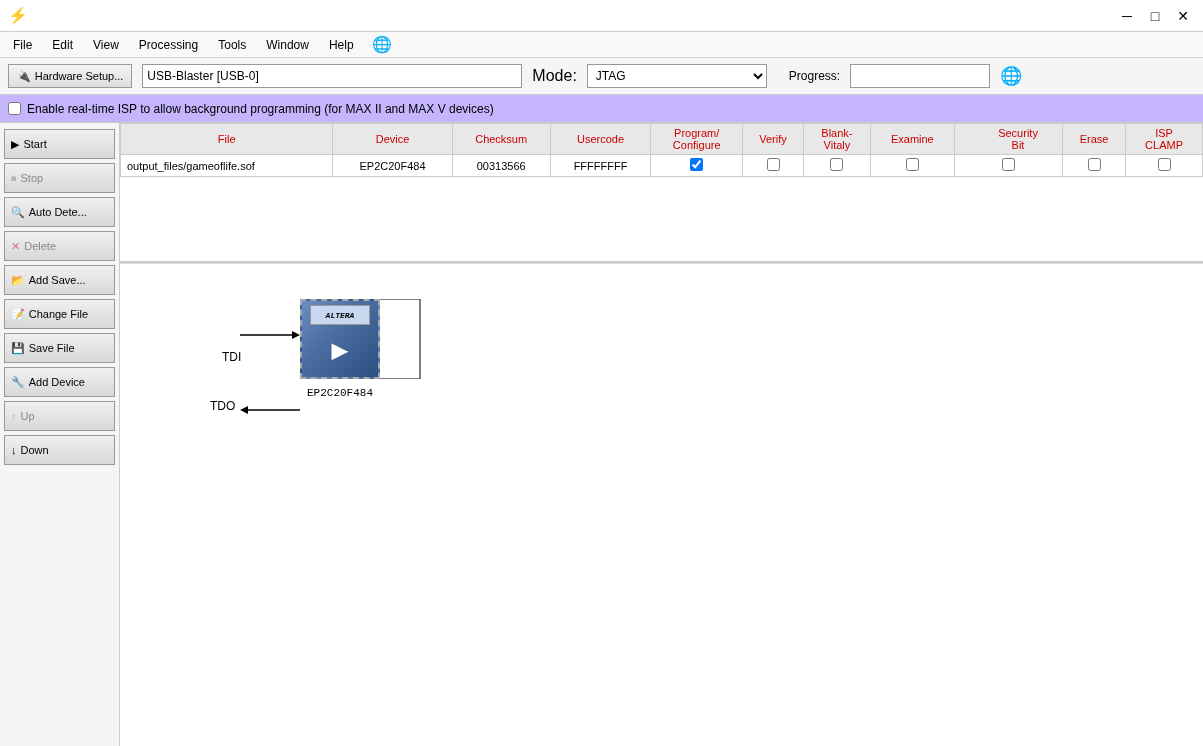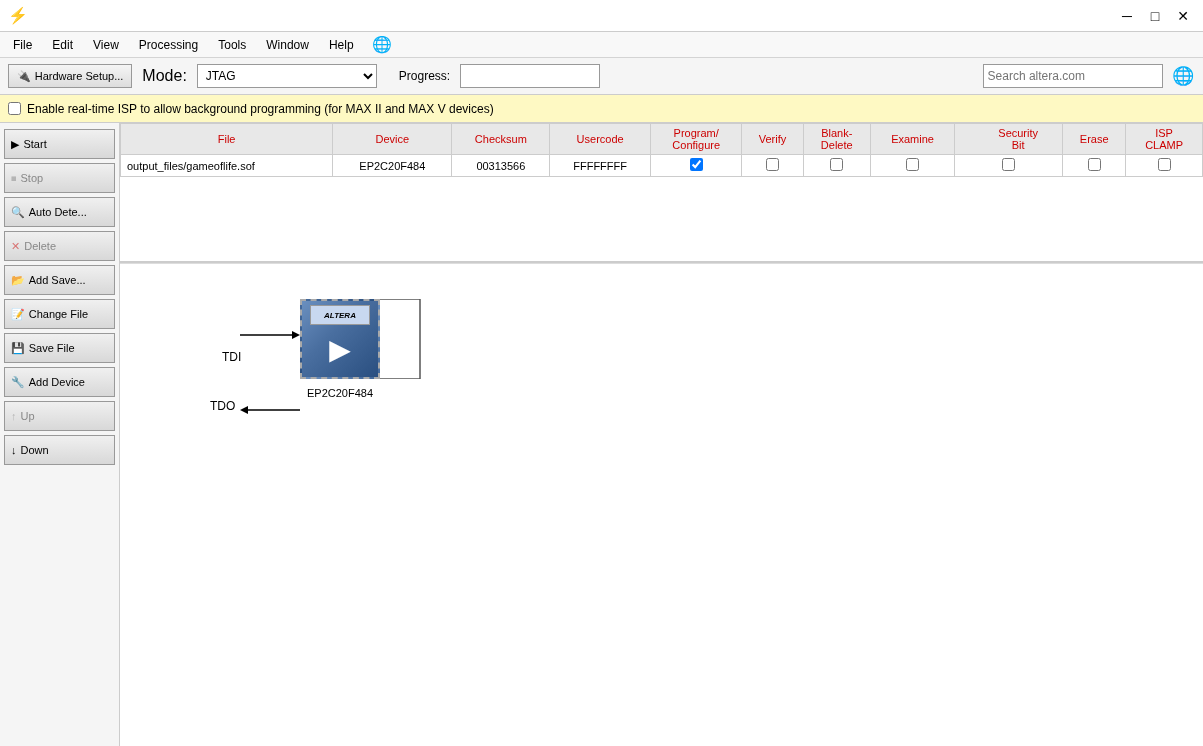--- a/index.html
+++ b/index.html
@@ -109,21 +109,21 @@
       padding: 2px 4px;
       font-size: 12px;
     }
     .globe-icon {
       font-size: 18px;
       color: #1a6bb5;
     }
 
     
     .isp-row {
-      background: #fef9c3;
+      background: #c4b5fd;
       padding: 4px 8px;
       border-bottom: 1px solid #ccc;
       display: flex;
       align-items: center;
       gap: 6px;
       font-size: 12px;
       height: 28px;
     }
 
     
@@ -223,20 +223,21 @@
       width: 80px;
       height: 80px;
       border: 2px dashed #aaa;
       background: linear-gradient(135deg, #6a8fbf 0%, #4a6fa0 40%, #2a4f80 100%);
       display: flex;
       flex-direction: column;
       align-items: center;
       justify-content: flex-start;
       padding: 4px;
       position: relative;
+      font-family: Liberation Mono, monospace;
     }
     .chip-logo {
       background: #c8d8f0;
       border: 1px solid #999;
       width: 60px;
       height: 20px;
       display: flex;
       align-items: center;
       justify-content: center;
       font-size: 9px;
@@ -268,29 +269,29 @@
   <span class="menu-item">Window</span>
   <span class="menu-item">Help</span>
   <span class="menu-icon">🌐</span>
 </div>
 
 <div class="toolbar-area">
   <button class="hw-setup-btn">
     <span>🔌</span>
     <span>Hardware Setup...</span>
   </button>
+  <input class="hw-field" type="text" value="USB-Blaster [USB-0]" style="">
   <span class="mode-label">Mode:</span>
   <select class="mode-select">
     <option>JTAG</option>
     <option>Active Serial Programming</option>
     <option>Passive Serial</option>
   </select>
   <span class="progress-label">Progress:</span>
   <div class="progress-bar"></div>
-  <input class="search-box" type="text" placeholder="Search altera.com" style="">
   <span class="globe-icon">🌐</span>
 </div>
 
 <div class="isp-row">
   <input type="checkbox" style="">
   <span>Enable real-time ISP to allow background programming (for MAX II and MAX V devices)</span>
 </div>
 
 <div class="main-content">
 
@@ -344,21 +345,21 @@
         <thead>
           <tr>
             <th>File</th>
             <th>Device</th>
             <th>Checksum</th>
             <th>Usercode</th>
             <th style="white-space:pre-line;">Program/
 Configure</th>
             <th>Verify</th>
             <th style="white-space:pre-line;">Blank-
-Delete</th>
+Vitaly</th>
             <th>Examine</th>
             <th style="white-space:pre-line;padding-left:25px;">Security
 Bit</th>
             <th>Erase</th>
             <th style="white-space:pre-line;">ISP
 CLAMP</th>
           </tr>
         </thead>
         <tbody>
           <tr>

